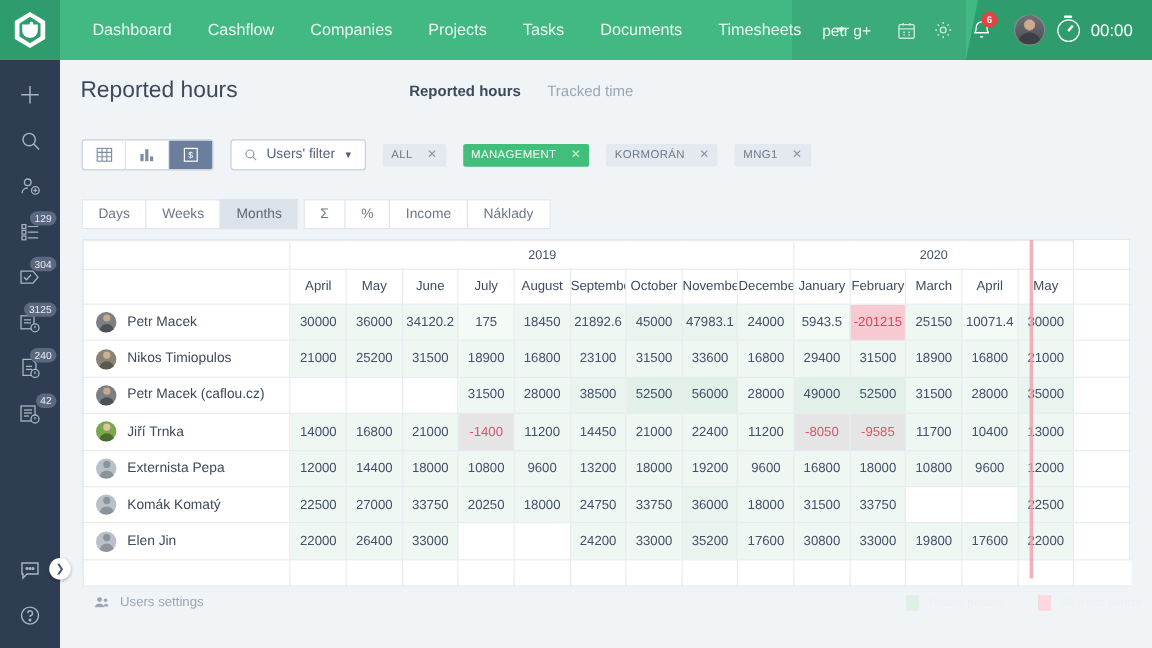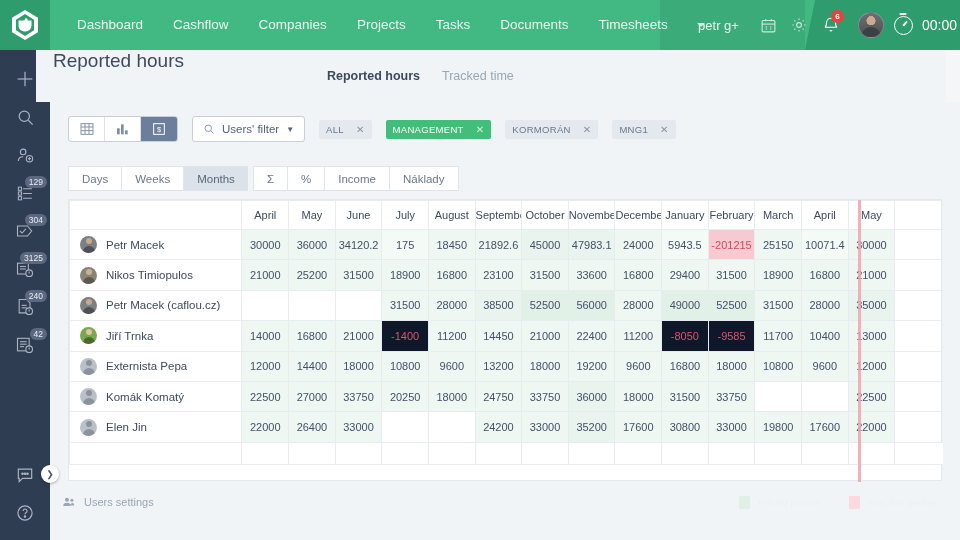--- a/index.html
+++ b/index.html
@@ -70,21 +70,21 @@
   .avatar-top {
     width: 26px; height: 26px; border-radius: 50%; margin: 0 10px;
     background: radial-gradient(circle at 50% 32%, #cfa98d 0 22%, transparent 23%),
                 linear-gradient(180deg,#6c6f73 0%, #4b4e52 100%);
     border: 1px solid rgba(255,255,255,.25); position: relative; overflow: hidden;
   }
   .avatar-top::after {
     content:""; position:absolute; left:50%; bottom:0; transform:translateX(-50%);
     width:19px; height:10px; border-radius:10px 10px 0 0; background:#3c3f43;
   }
-  .timer { color: #fff; font-size: 14px; display: flex; align-items: center; gap: 9px; padding-right: 3px; }
+  .timer { color: #fff; font-size: 14px; display: flex; align-items: center; gap: 9px; padding-right: 16px; }
   .timer-circle {
     width: 19px; height: 19px; border: 1.6px solid #fff; border-radius: 50%; position: relative;
   }
   .timer-circle::before {
     content:""; position:absolute; left:50%; top:50%; width:6px; height:1.6px;
     background:#fff; transform-origin: left center; transform: rotate(-50deg);
   }
   .timer-circle::after {
     content:""; position:absolute; left:50%; top:-4px; transform:translateX(-50%);
     width:7px; height:2.5px; background:#fff; border-radius:1px;
@@ -107,22 +107,22 @@
   .side-bottom { position: absolute; bottom: 8px; left: 0; width: 50px; }
   .side-toggle {
     position: absolute; right: -9px; bottom: 57px; width: 18px; height: 18px;
     background: #fff; border-radius: 50%; box-shadow: 0 1px 3px rgba(0,0,0,.3);
     display: flex; align-items: center; justify-content: center;
     font-size: 9px; color: #4a5568; z-index: 10;
   }
 
   
   .page-head {
-    position: absolute; left: 36px; top: 50px; width: 910px; height: 52px;
-    background: #f1f4f7; display: flex; 
+    position: absolute; left: 50px; top: 50px; width: 910px; height: 52px;
+    background: #f1f4f7; display: flex; align-items: center;
   }
   .page-title { font-size: 19px; color: #3d4a5c; margin-left: 17px; font-weight: 400; }
   .head-tabs { display: flex; align-items: center; margin-left: 143px; gap: 22px; }
   .head-tabs .tab { font-size: 12.5px; color: #9aa6b5; }
   .head-tabs .tab.active { color: #3d4a5c; font-weight: bold; }
 
   
   .content {
     position: absolute; left: 50px; top: 102px; width: 910px; height: 438px;
     background: #f1f4f7;
@@ -178,29 +178,29 @@
   .pavatar.p1 { background:#7c7f84; } .pavatar.p1::before{background:#c7a98e;} .pavatar.p1::after{background:#4d5054;}
   .pavatar.p2 { background:#8a8477; } .pavatar.p2::before{background:#cdb195;} .pavatar.p2::after{background:#5c5850;}
   .pavatar.p3 { background:#7c7f84; } .pavatar.p3::before{background:#c7a98e;} .pavatar.p3::after{background:#4d5054;}
   .pavatar.p4 { background:#7aa84c; } .pavatar.p4::before{background:#e2c39f;} .pavatar.p4::after{background:#4b6b2e;}
   .pname { color: #3d4a5c; font-size: 11.5px; white-space: nowrap; }
   .g0 { background: #ffffff; }
   .g1 { background: #f4faf6; }
   .g2 { background: #eef7f1; }
   .g3 { background: #e8f4ed; }
   .g4 { background: #e2f1e8; }
-  .r1 { background: #0f172a; color: #d9566a; }
+  .r1 { background: #e5e5e5; color: #d9566a; }
   .r2 { background: #f7c9d1; color: #cf4a60; }
   .emptyrow td { height: 22px; background: #fff; }
   .todayline {
     position: absolute; left: 789px; top: 0; width: 2.5px; height: 282px;
     background: #f0a3ae; opacity: .85; z-index: 3; pointer-events: none;
   }
   
-  .footer { position: absolute; left: 12px; top: 390px; width: 874px; height: 20px; display: flex; align-items: center; }
+  .footer { position: absolute; left: 28px; top: 390px; width: 874px; height: 20px; display: flex; align-items: center; }
   .usersettings { display: flex; align-items: center; gap: 8px; font-size: 11px; color: #9aa6b5; }
   .legend { margin-left: auto; display: flex; align-items: center; gap: 30px; }
   .legend-item { display: flex; align-items: center; gap: 8px; font-size: 9.5px; color: #eceff3; }
   .swatch { width: 11px; height: 13px; }
   .sw-green { background: #dff0e6; }
   .sw-red { background: #fbd9de; }
 </style>
 </head>
 <body>
 
@@ -447,20 +447,26 @@
           <col class="c-m">
           <col class="c-m">
           <col class="c-m">
           <col class="c-m">
           <col class="c-m">
           <col class="c-m">
           <col class="c-m">
           <col class="c-tail">
       </colgroup>
       <thead>
+        <tr class="yearrow">
+          <th></th>
+          <th colspan="9">2019</th>
+          <th colspan="5">2020</th>
+          <th style="border-top:none;border-right:none"></th>
+        </tr>
         <tr class="monthrow">
           <th></th>
           <th>April</th>
           <th>May</th>
           <th>June</th>
           <th>July</th>
           <th>August</th>
           <th>September</th>
           <th>October</th>
           <th>November</th>

